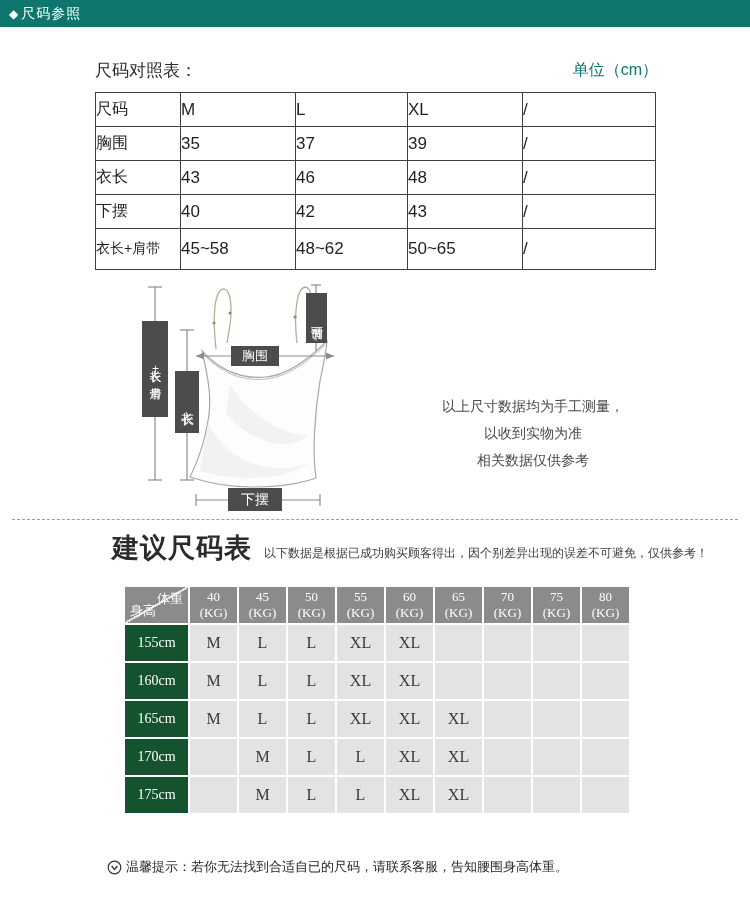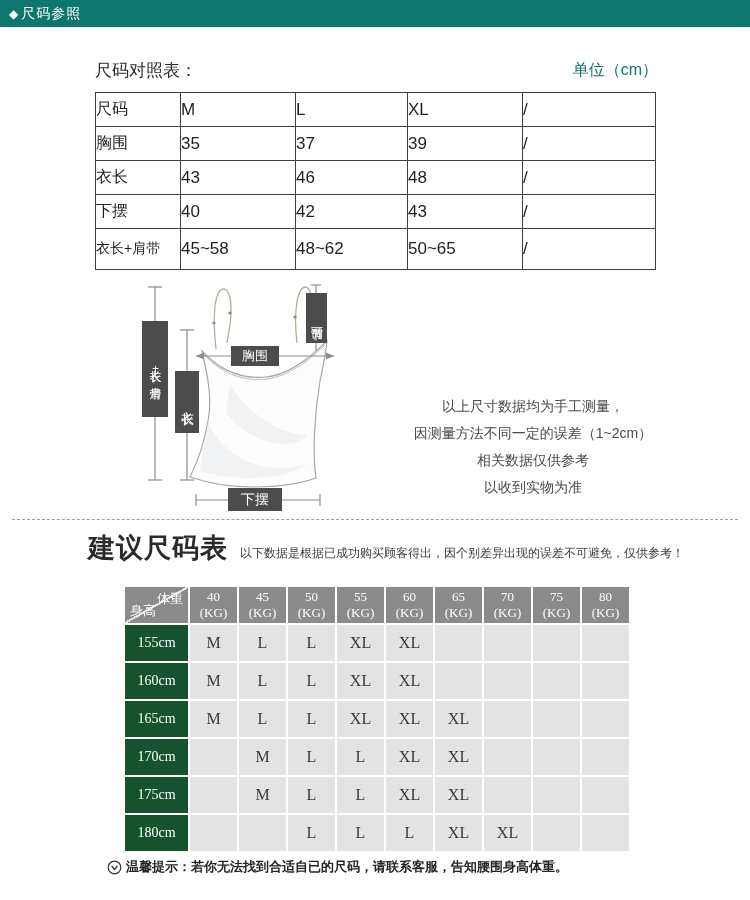--- a/index.html
+++ b/index.html
@@ -35,40 +35,40 @@
   .lbl-b   { left:101px; top:63px;  width:48px; height:20px; }
   .lbl-h   { left:98px;  top:205px; width:54px; height:23px; font-size:14px; }
 
   
   .notes { position:absolute; left:368px; top:346px; width:330px; text-align:center;
            font-size:14px; color:#4a4a4a; line-height:27px;margin-top:47px; }
 
   .dash { position:absolute; left:12px; right:12px; top:519px; border-top:1px dashed #9e9e9e; }
 
   
-  .h2row { position:absolute; left:88px; top:530px; width:620px; display:flex; align-items:baseline; }
+  .h2row { position:absolute; left:112px; top:530px; width:620px; display:flex; align-items:baseline; }
   .h2 { font-size:27px; font-weight:bold; color:#2b2b2b; letter-spacing:1px; }
   .h2sub { font-size:15px; color:#333; margin-left:4px; }
   .h2note { font-size:12px; color:#3d3d3d; margin-left:12px; }
 
   
   .t2 { position:absolute; left:123px; top:585px; border-collapse:separate; border-spacing:2px;
         table-layout:fixed; text-align:center;font-family:Liberation Serif, serif; }
   .t2 td { height:36px; }
   .t2 td.hd { background:#8b8b8b; color:#fff; font-size:13px; line-height:1.2; width:47px; }
   .t2 td.rl { background:#14532d; color:#fff; font-size:14px; width:63px; }
   .t2 td.c  { background:#e3e3e3; color:#3a3a3a; font-size:16px; }
   .t2 td.corner { background:#8b8b8b; position:relative; width:63px;
         background-image:linear-gradient(to bottom right, transparent 48.5%, #e6e6e6 48.5%, #e6e6e6 51.5%, transparent 51.5%); }
   .t2 .c-top { position:absolute; top:3px; right:5px; color:#fff; font-size:13px; }
   .t2 .c-bot { position:absolute; bottom:3px; left:5px; color:#fff; font-size:13px; }
 
   
   .tip { position:absolute; left:107px; top:858px; display:flex; align-items:center;
-         font-size:13px; font-weight:bold; color:#242424; }
+         font-size:13px; font-weight:normal; color:#242424; }
   .tip svg { margin-right:4px; }
 </style>
 </head>
 <body>
 
 <div class="page">
 
   <div class="topbar">
     <span class="dia">◆</span><span>尺码参照</span>
   </div>
@@ -170,23 +170,22 @@
     <div class="dlbl lbl-b">
         <span>胸围</span>
       </div>
     <div class="dlbl lbl-h">
         <span>下摆</span>
       </div>
   </div>
 
   <div class="notes">
     <div>以上尺寸数据均为手工测量，</div>
-    <div>因测量方法不同一定的误差（1~2cm）</div>
+    <div>以收到实物为准</div>
     <div>相关数据仅供参考</div>
-    <div>以收到实物为准</div>
   </div>
 
   <div class="dash"></div>
 
   <div class="h2row">
     <span class="h2">建议尺码表</span>
     <span class="h2note">以下数据是根据已成功购买顾客得出，因个别差异出现的误差不可避免，仅供参考！</span>
   </div>
 
   <table class="t2">
@@ -259,32 +258,20 @@
         <td class="c"></td>
         <td class="c">M</td>
         <td class="c">L</td>
         <td class="c">L</td>
         <td class="c">XL</td>
         <td class="c">XL</td>
         <td class="c"></td>
         <td class="c"></td>
         <td class="c"></td>
       </tr>
-      <tr>
-        <td class="rl">180cm</td>
-        <td class="c"></td>
-        <td class="c"></td>
-        <td class="c">L</td>
-        <td class="c">L</td>
-        <td class="c">L</td>
-        <td class="c">XL</td>
-        <td class="c">XL</td>
-        <td class="c"></td>
-        <td class="c"></td>
-      </tr>
     </tbody>
   </table>
 
   <div class="tip">
     <svg width="15" height="15" viewBox="0 0 15 15">
       <circle cx="7.5" cy="7.5" r="6.3" fill="none" stroke="#333" stroke-width="1.2"></circle>
       <polyline points="4.6,6 7.5,9.4 10.4,6" fill="none" stroke="#333" stroke-width="1.3"></polyline>
     </svg>
     <span>温馨提示：若你无法找到合适自已的尺码，请联系客服，告知腰围身高体重。</span>
   </div>

